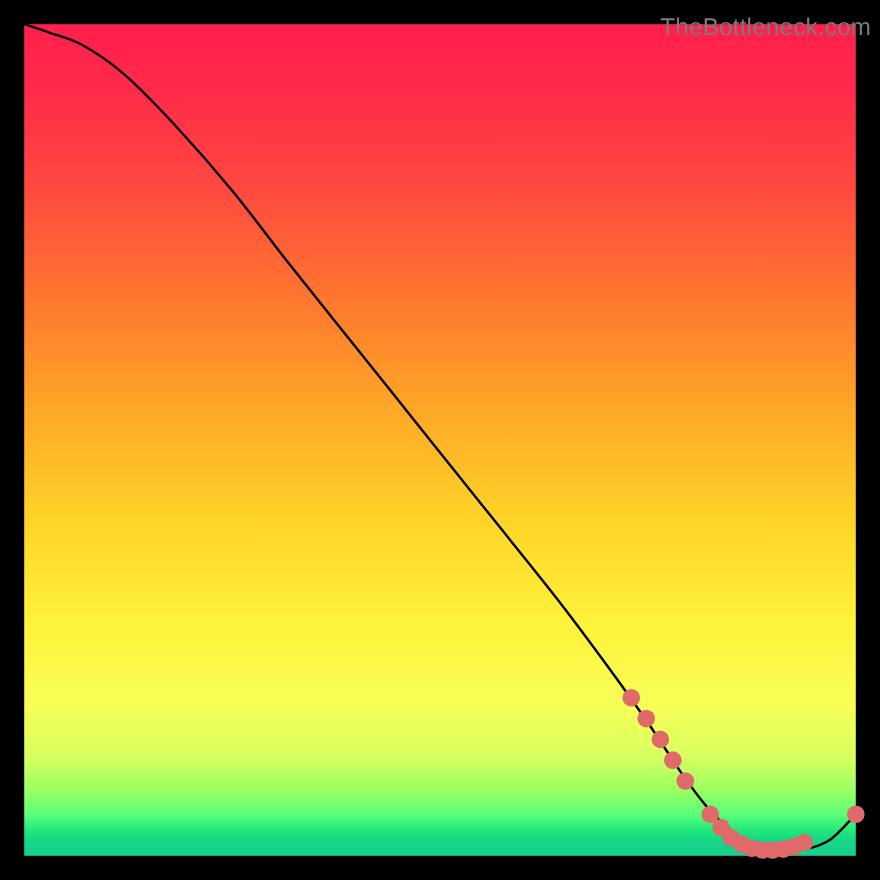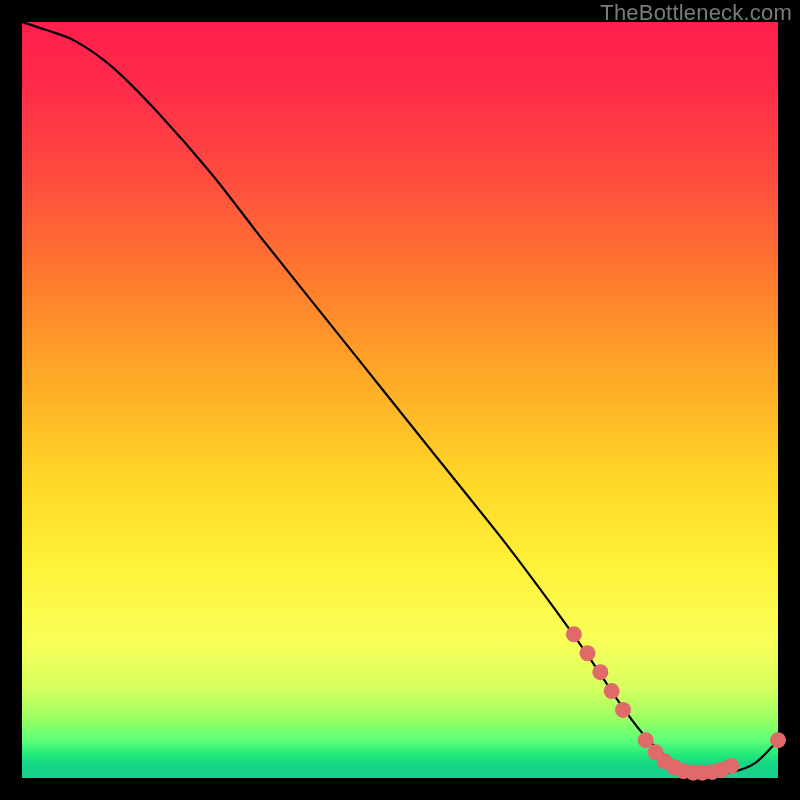--- a/index.html
+++ b/index.html
@@ -36,21 +36,21 @@
       #d8ff5e 88%,
       #9dff62 92%,
       #5cff78 95%,
       #22e87a 97%,
       #17d885 98%,
       #17cf8f 100%
     );
   }
   .watermark {
     position: absolute;
-    top: 0;
+    top: 12px;
     right: 8px;
     color: #7b7b7b;
     font-size: 22px;
     letter-spacing: 0.2px;
     font-weight: 400;
     user-select: none;
   }
   svg.curve {
     position: absolute;
     left: 22px;

